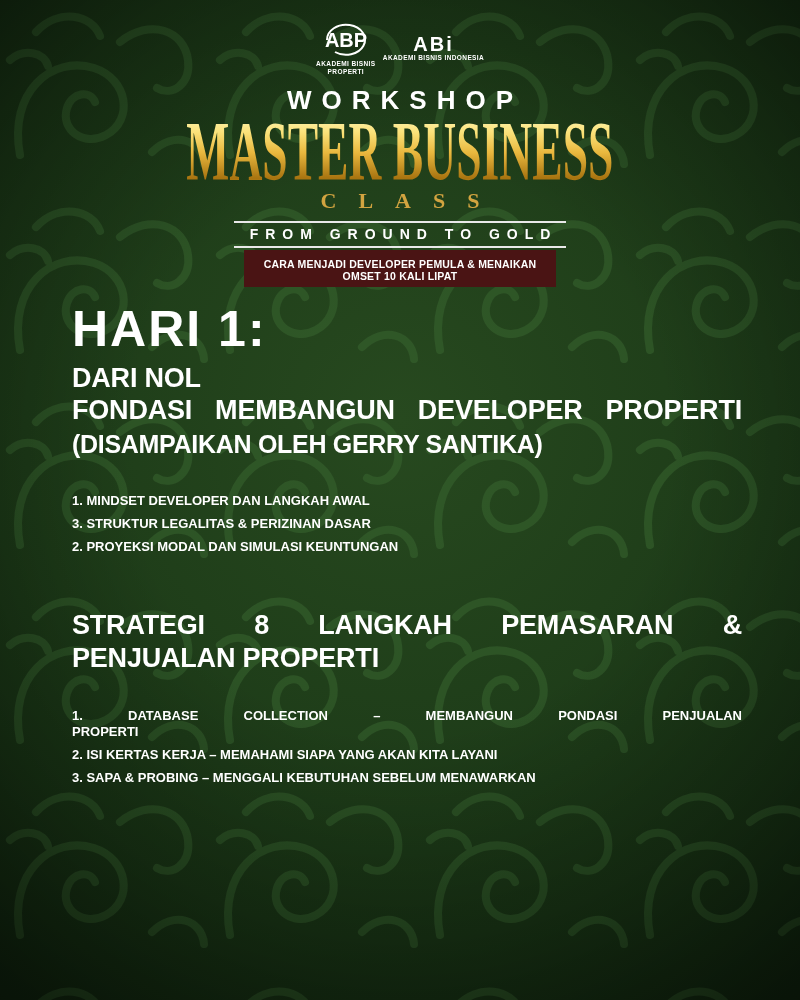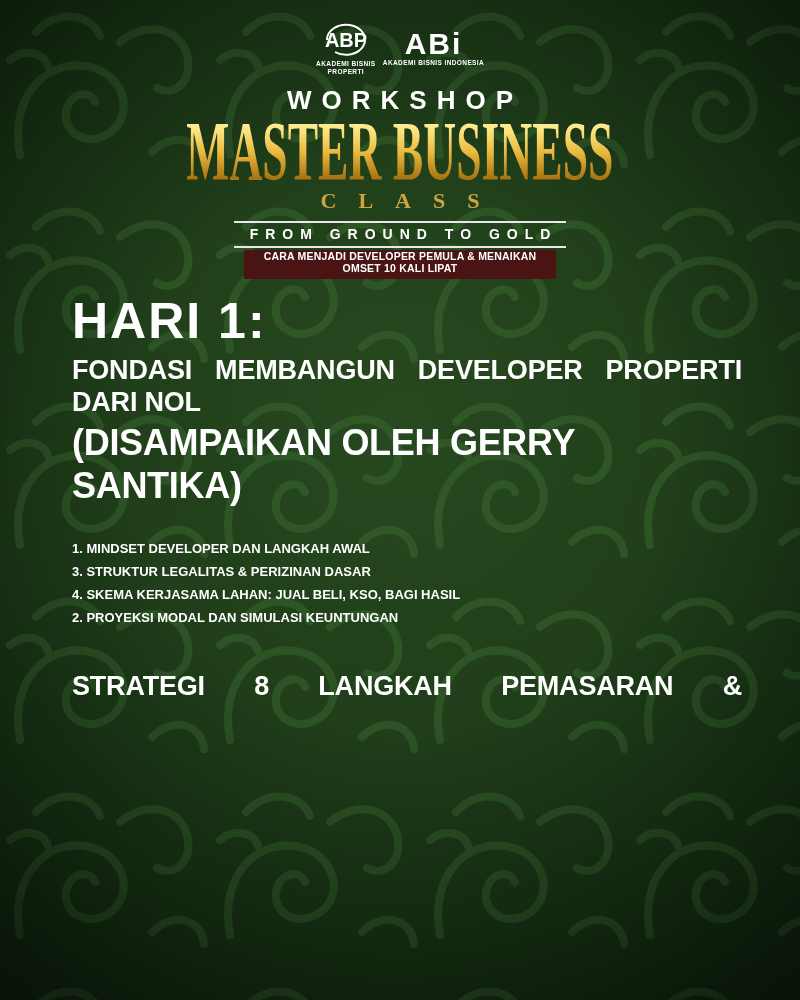--- a/index.html
+++ b/index.html
@@ -12,47 +12,47 @@
   .vignette{position:absolute;inset:0;z-index:1;pointer-events:none;
     background:radial-gradient(ellipse 80% 68% at 50% 45%,
       rgba(0,0,0,0) 42%, rgba(0,0,0,0.28) 75%, rgba(0,0,0,0.55) 100%);}
   .layer{position:relative;z-index:2;color:#fff;}
 
   
   .header{text-align:center;padding-top:20px;}
   .logos{display:flex;justify-content:center;align-items:center;gap:7px;height:56px;}
   .logo{display:flex;flex-direction:column;align-items:center;}
   .abp-caption,.abi-caption{font-size:6.5px;font-weight:bold;letter-spacing:0.4px;line-height:1.25;}
-  .abi-mark{font-size:30px;font-weight:bold;letter-spacing:2px;line-height:1;
+  .abi-mark{font-size:20px;font-weight:bold;letter-spacing:2px;line-height:1;
     font-family:"Liberation Sans",sans-serif;}
   .workshop{margin-top:9px;font-size:26px;font-weight:bold;letter-spacing:10px;padding-left:10px;}
   .title-wrap{margin-top:-4px;height:76px;}
   .title-gold{display:inline-block;white-space:nowrap;font-family:"Liberation Serif",serif;
     font-weight:bold;font-size:76px;line-height:1.0;transform:scale(0.60,1.12);
     transform-origin:50% 40%;
     background:linear-gradient(180deg,#fff7bb 6%,var(--gold-light,#fbe27a) 28%,
       var(--gold,#e9b83e) 52%, var(--gold-deep,#a87410) 82%, #c89a2a 100%);
     -webkit-background-clip:text;background-clip:text;color:transparent;}
   .class-word{margin-top:0px;font-family:"Liberation Serif",serif;font-weight:bold;
     font-size:22px;letter-spacing:22px;padding-left:22px;color:var(--gold-class,#d2a440);}
   .tagline-box{width:332px;margin:7px auto 0;border-top:2px solid #e9e9e9;
     border-bottom:2px solid #e9e9e9;padding:3px 0 4px;}
   .tagline{font-size:14px;font-weight:bold;letter-spacing:7px;padding-left:7px;}
   .strip{width:300px;margin:2px auto 0;background:var(--maroon,#4a1414);
-    font-size:10.5px;font-weight:bold;letter-spacing:0.2px;padding:0 6px 5px;}
+    font-size:10.5px;font-weight:bold;letter-spacing:0.2px;padding:8px 6px 5px;}
 
   
   .content{padding:16px 58px 0 72px;}
   .h1{font-size:50px;font-weight:bold;letter-spacing:2px;line-height:1.06;margin:0 0 6px;}
   .sess-title{font-size:27px;font-weight:bold;line-height:1.2;letter-spacing:-0.2px;margin:0;}
   .jl{text-align:justify;text-align-last:justify;}
-  .speaker{font-size:36px;font-weight:bold;line-height:1.2;letter-spacing:-0.3px;margin:2px 0 0;}
+  .speaker{font-size:25px;font-weight:bold;line-height:1.2;letter-spacing:-0.3px;margin:2px 0 0;}
   ul.list{list-style:none;margin:34px 0 0;padding:0;font-size:13px;font-weight:bold;}
   ul.list li{margin:0 0 7px;line-height:1.22;}
-  .sess2{margin-top:44px;}
+  .sess2{margin-top:55px;}
   .li-lines div{line-height:1.22;}
 </style>
 </head>
 <body style="--bg-center: #27491f; --bg-mid: #1d3b18; --bg-edge: #122a10; --pattern: #3c6b33; --gold-light: #fbe27a; --gold: #e9b83e; --gold-deep: #a87410; --gold-class: #d2a440; --maroon: #4a1414; --text: #ffffff;">
 
 <div class="poster">
 
   <svg class="bg-pattern" width="800" height="1000" aria-hidden="true">
     <defs>
       <pattern id="dmk" width="210" height="195" patternUnits="userSpaceOnUse">
@@ -102,32 +102,40 @@
       </div>
 
       <div class="strip">CARA MENJADI DEVELOPER PEMULA &amp; MENAIKAN OMSET 10 KALI LIPAT</div>
     </div>
 
     <div class="content">
 
       <h1 class="h1">HARI 1:</h1>
 
       <div>
+        <p class="sess-title">DARI NOL</p>
         <p class="sess-title jl">FONDASI MEMBANGUN DEVELOPER PROPERTI</p>
-        <p class="sess-title">DARI NOL</p>
         <p class="speaker">(DISAMPAIKAN OLEH GERRY SANTIKA)</p>
 
         <ul class="list">
           <li>1. MINDSET DEVELOPER DAN LANGKAH AWAL</li>
           <li>3. STRUKTUR LEGALITAS &amp; PERIZINAN DASAR</li>
-          <li>4. SKEMA KERJASAMA LAHAN: JUAL BELI, KSO, BAGI HASIL</li>
           <li>2. PROYEKSI MODAL DAN SIMULASI KEUNTUNGAN</li>
         </ul>
       </div>
 
       <div class="sess2">
         <p class="sess-title jl">STRATEGI 8 LANGKAH PEMASARAN &amp;</p>
+        <p class="sess-title">PENJUALAN PROPERTI</p>
 
+        <ul class="list">
+          <li class="li-lines">
+            <div class="jl">1. DATABASE COLLECTION – MEMBANGUN PONDASI PENJUALAN</div>
+            <div>PROPERTI</div>
+          </li>
+          <li>2. ISI KERTAS KERJA – MEMAHAMI SIAPA YANG AKAN KITA LAYANI</li>
+          <li>3. SAPA &amp; PROBING – MENGGALI KEBUTUHAN SEBELUM MENAWARKAN</li>
+        </ul>
       </div>
 
     </div>
   </div>
 </div>
 
 </body></html>

